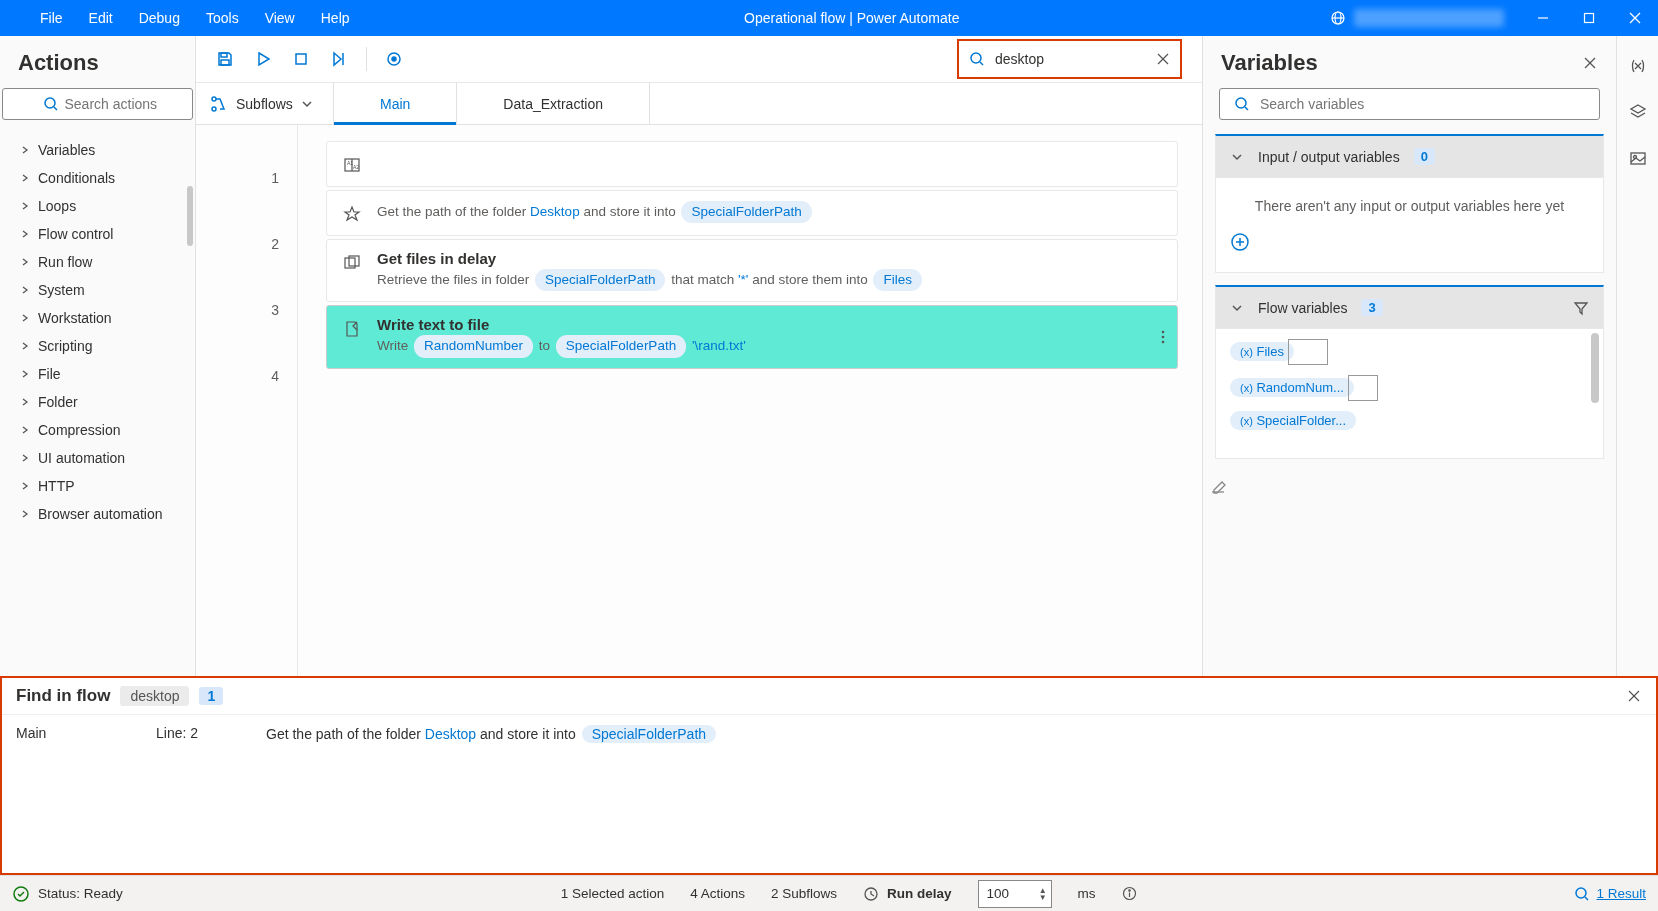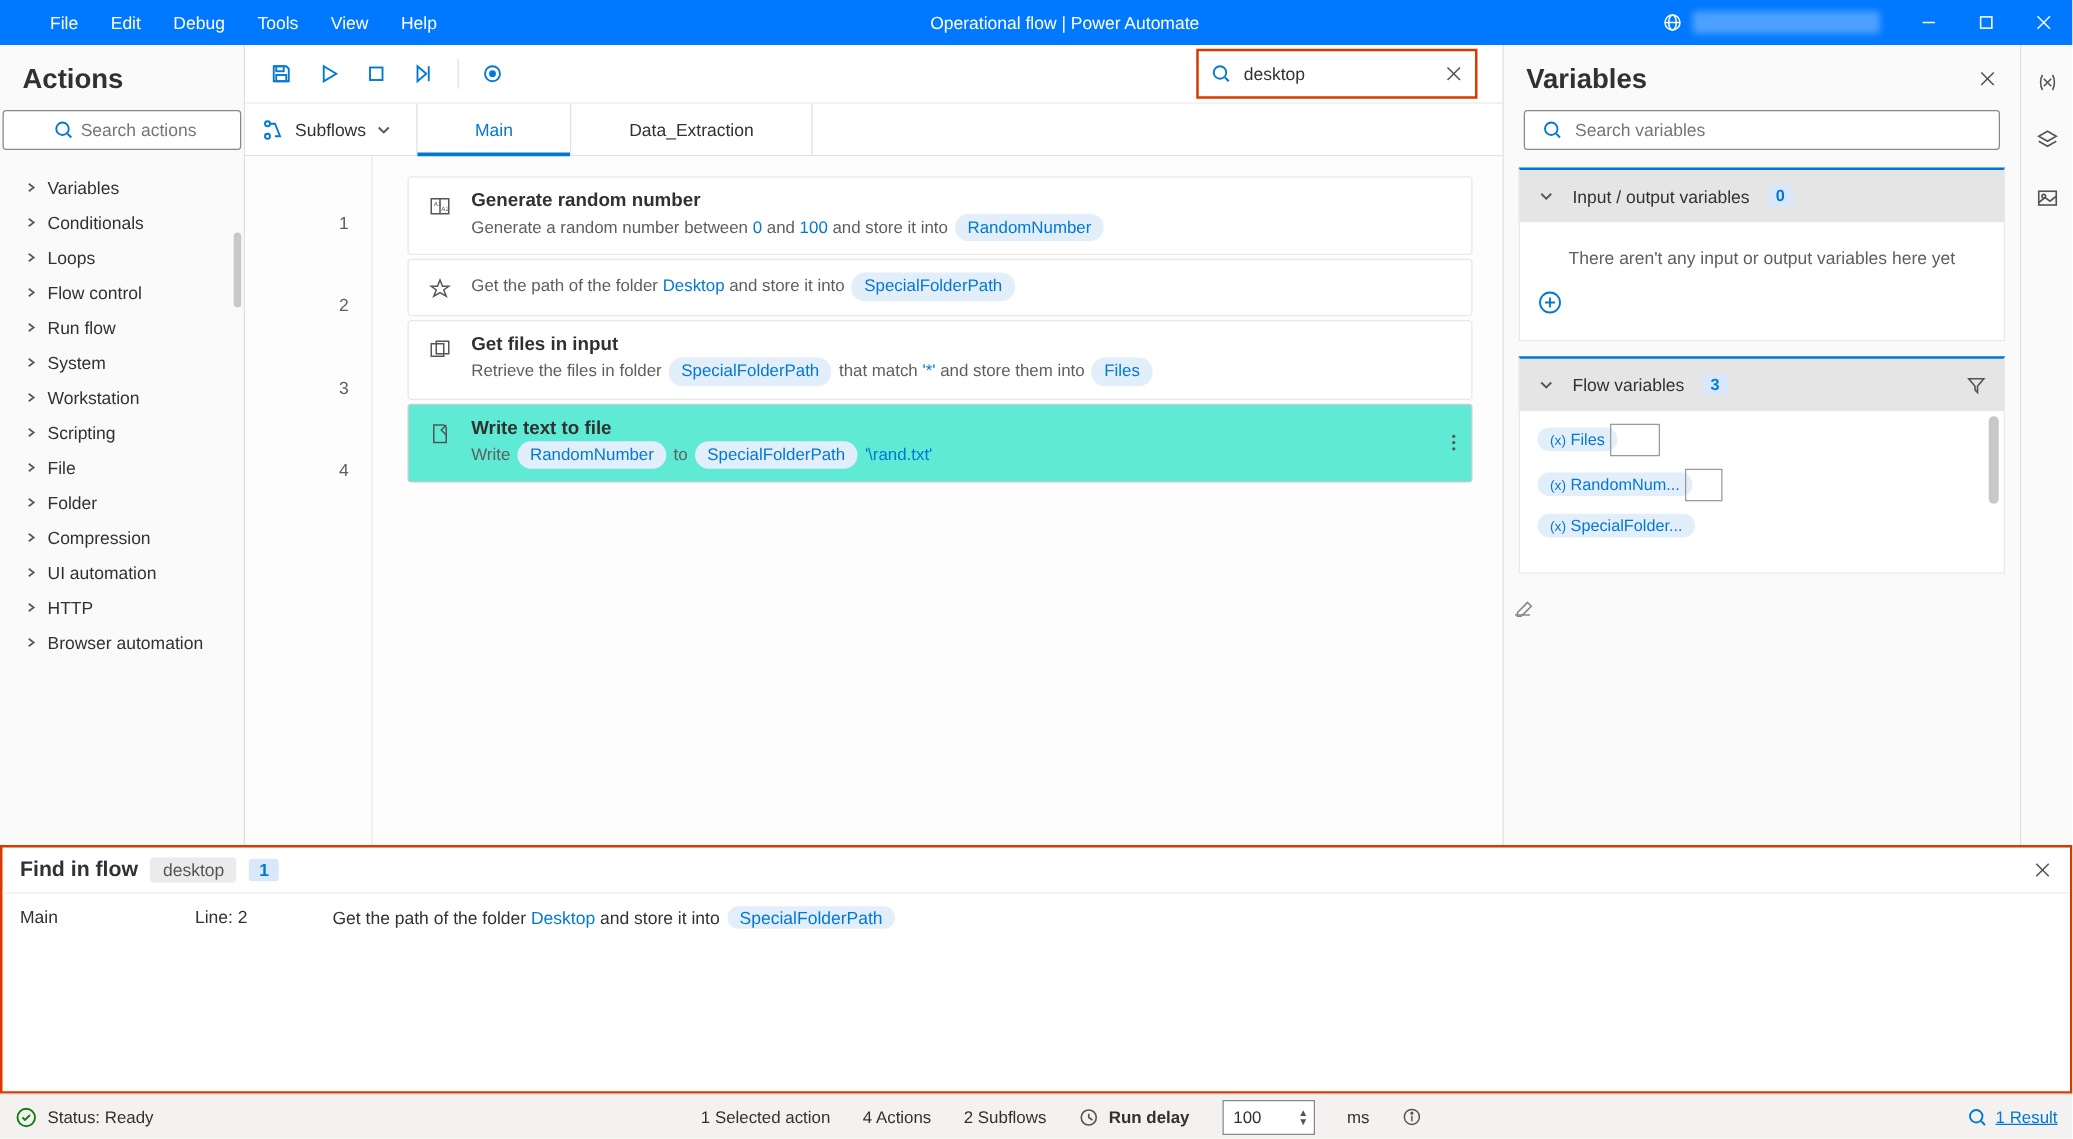--- a/index.html
+++ b/index.html
@@ -354,44 +354,40 @@
       <div class="steps" id="steps-list">
           <div class="step">
             <div class="step-icon">
               <svg width="18" height="18" viewBox="0 0 18 18" fill="none" stroke="#555" stroke-width="1.2">
                 <rect x="2" y="3" width="14" height="12"></rect>
                 <line x1="9" y1="3" x2="9" y2="15"></line>
                 <text x="4" y="9" font-size="5" stroke="none" fill="#555">A1</text>
                 <text x="10" y="13" font-size="5" stroke="none" fill="#555">A2</text>
               </svg>
             </div>
-            <div class="step-body">
-              <div class="step-title">Generate random number</div>
-              <div class="step-desc">Generate a random number between <span class="token">0</span> and <span class="token">100</span> and store it into <span class="pill">RandomNumber</span></div>
-            </div>
           </div>
           <div class="step">
             <div class="step-icon">
               <svg width="18" height="18" viewBox="0 0 18 18" fill="none" stroke="#555" stroke-width="1.2">
                 <polygon points="9,2 11,7 16,7 12,10 14,15 9,12 4,15 6,10 2,7 7,7"></polygon>
               </svg>
             </div>
             <div class="step-body">
               <div class="step-desc">Get the path of the folder <span class="token">Desktop</span> and store it into <span class="pill">SpecialFolderPath</span></div>
             </div>
           </div>
           <div class="step">
             <div class="step-icon">
               <svg width="18" height="18" viewBox="0 0 18 18" fill="none" stroke="#555" stroke-width="1.2">
                 <rect x="2" y="4" width="10" height="10"></rect>
                 <rect x="6" y="2" width="10" height="10"></rect>
               </svg>
             </div>
             <div class="step-body">
-              <div class="step-title">Get files in input</div>
+              <div class="step-title">Get files in delay</div>
               <div class="step-desc">Retrieve the files in folder <span class="pill">SpecialFolderPath</span> that match <span class="token">'*'</span> and store them into <span class="pill">Files</span></div>
             </div>
           </div>
           <div class="step selected">
             <div class="step-icon">
               <svg width="18" height="18" viewBox="0 0 18 18" fill="none" stroke="#555" stroke-width="1.2">
                 <path d="M4 2h8l2 2v12H4z"></path>
                 <path d="M14 2l-4 4 4 4"></path>
               </svg>
             </div>

